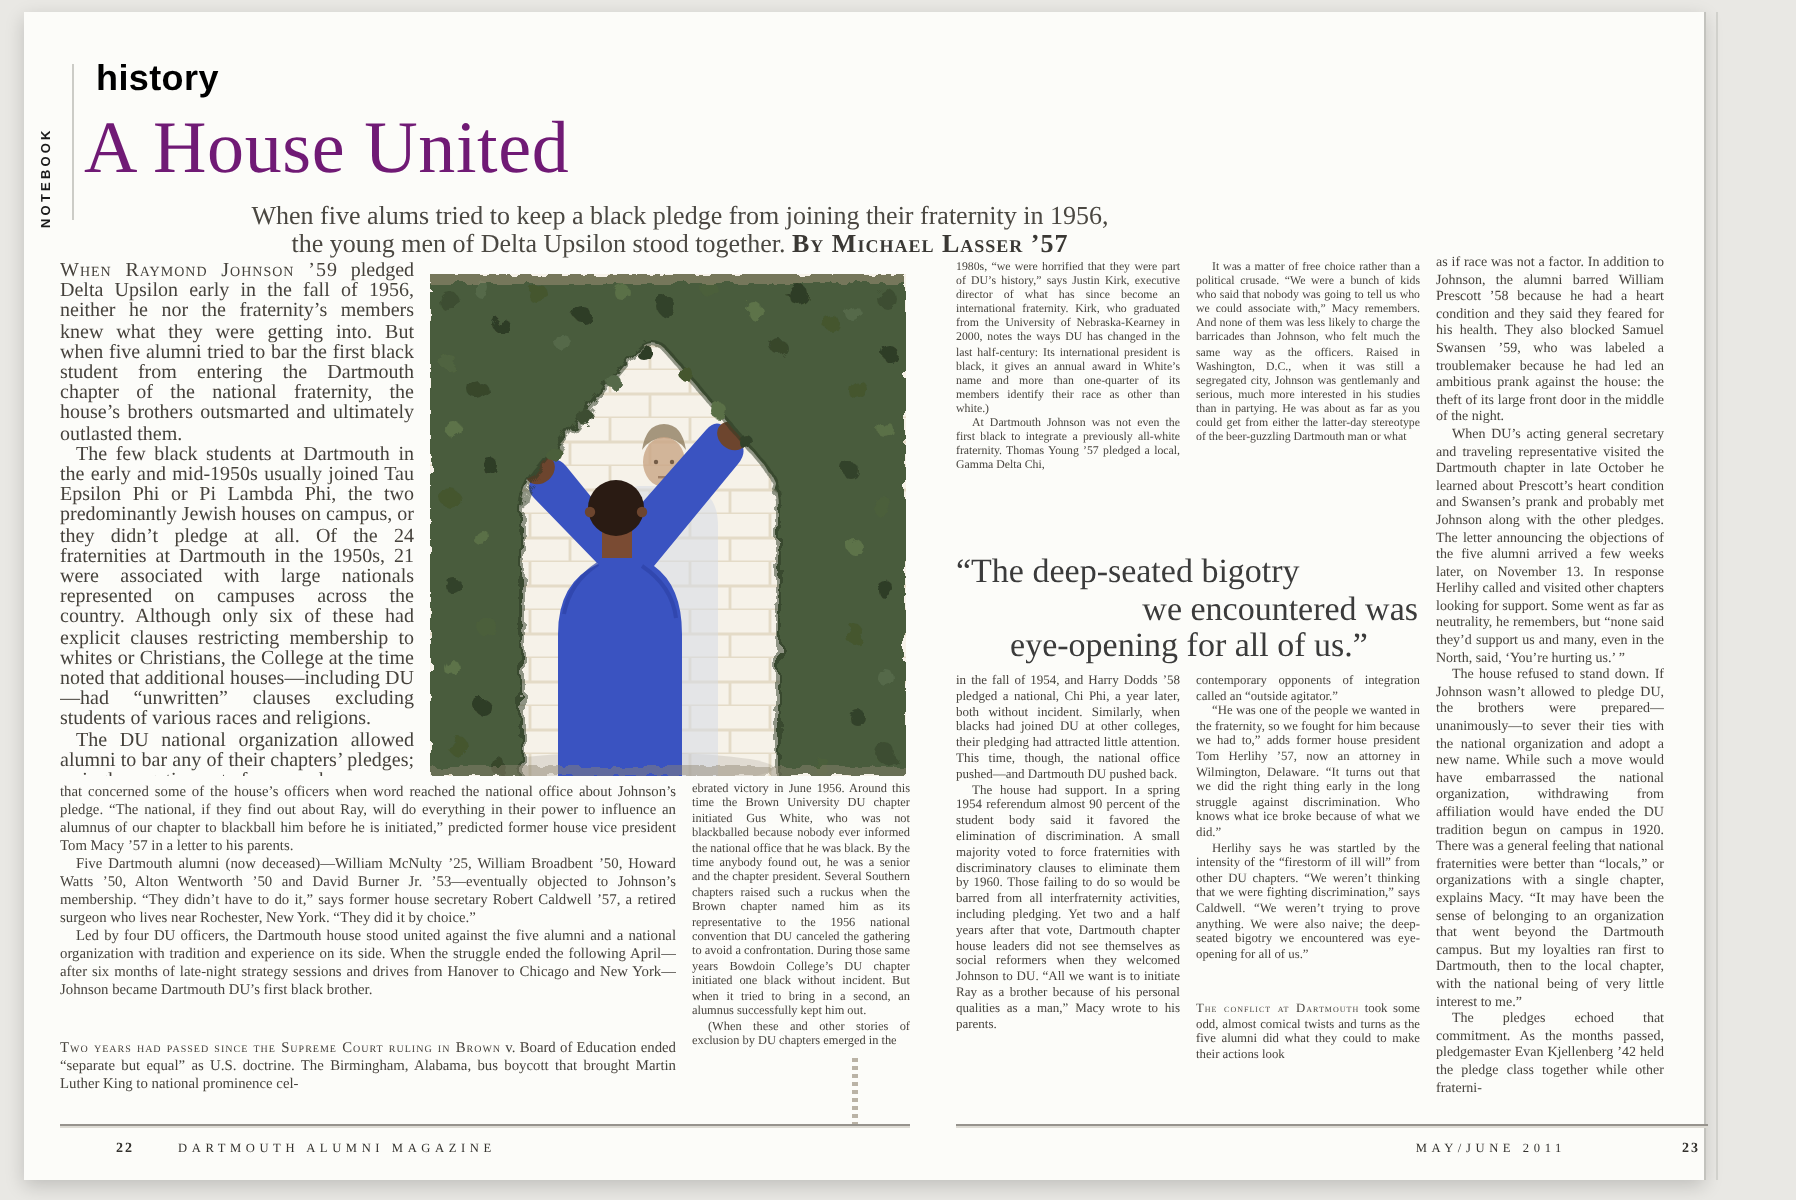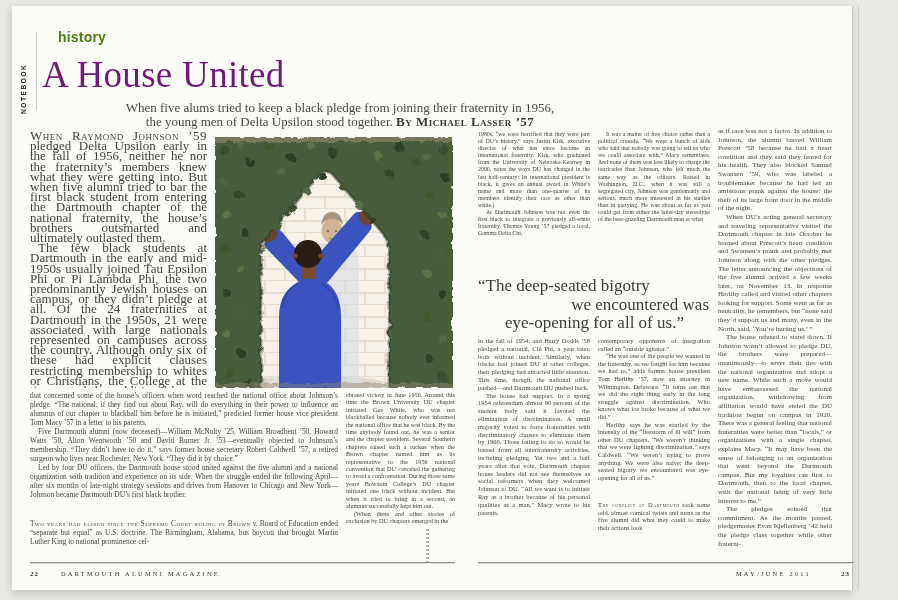--- a/index.html
+++ b/index.html
@@ -7,32 +7,32 @@
   #canvas{position:relative;width:898px;height:600px;}
   #paper{position:absolute;left:12px;top:6px;width:840px;height:584px;background:#fcfcf9;box-shadow:0 3px 9px rgba(0,0,0,.18);}
   .edge{position:absolute;top:6px;height:584px;width:1px;}
   #edge1{left:852px;background:#c3c3be;}
   #edge2{left:858px;background:#d1d1cc;}
 
   
   #notebook{position:absolute;left:20px;top:34px;height:80px;writing-mode:vertical-rl;transform:rotate(180deg);
     font-family:"Liberation Sans",sans-serif;font-size:6.5px;font-weight:bold;letter-spacing:1.6px;color:#1a1a1a;}
   #nbrule{position:absolute;left:36px;top:32px;width:1px;height:78px;background:#ccccc7;}
-  #history{position:absolute;left:58px;top:29px;font-family:"Liberation Sans",sans-serif;font-size:14px;font-weight:bold;color:#4d7c0f;letter-spacing:.2px;}
+  #history{position:absolute;left:48px;top:29px;font-family:"Liberation Sans",sans-serif;font-size:18px;font-weight:bold;color:#000000;letter-spacing:.2px;}
   #title{position:absolute;left:42px;top:54px;font-size:37px;line-height:42px;color:#701a75;letter-spacing:.3px;font-family:"Liberation Serif",serif;}
   #deck{position:absolute;left:50px;top:101px;width:580px;text-align:center;font-size:13px;line-height:13.5px;color:#4b4842;}
   #deck .by{font-variant:small-caps;font-weight:700;letter-spacing:.5px;color:#3a3834;}
 
   
   .col{position:absolute;text-align:justify;color:#46423c;overflow:hidden;}
   .col p{margin:0;}
   .col p.ind{text-indent:8px;}
   .col p.sect{margin-top:20px;}
   .lead{font-variant:small-caps;letter-spacing:.5px;}
-  #lcol1{left:30px;top:131px;width:177px;height:257px;font-size:13px;line-height:10.2px;}
+  #lcol1{left:30px;top:131px;width:177px;height:257px;font-size:10px;line-height:10.2px;}
   #lwide{left:30px;top:391px;width:308px;height:170px;font-size:7.4px;line-height:9px;}
   #lcol3{left:346px;top:391px;width:109px;height:168px;font-size:6.2px;line-height:7.4px;}
   #rcol1top{left:478px;top:131px;width:112px;height:145px;font-size:5.9px;line-height:7.1px;}
   #rcol2top{left:598px;top:131px;width:112px;height:145px;font-size:5.9px;line-height:7.1px;}
   #rcol1bot{left:478px;top:337px;width:112px;height:222px;font-size:6.5px;line-height:7.8px;}
   #rcol2bot{left:598px;top:337px;width:112px;height:222px;font-size:6.4px;line-height:7.6px;}
   #rcol3{left:718px;top:127px;width:114px;height:428px;font-size:7px;line-height:8.6px;}
 
   
   #pullquote{position:absolute;left:478px;top:277px;width:233px;height:56px;color:#3b3b3b;font-size:17px;line-height:18.5px;font-family:"Liberation Serif",serif;}
@@ -47,21 +47,21 @@
     background:repeating-linear-gradient(#bab3a6 0 2px,transparent 2px 4px);}
 
   
   .rule{position:absolute;top:562px;height:1px;background:#96938d;box-shadow:0 1px 0 #dddbd4;}
   #ruleL{left:30px;width:425px;}
   #ruleR{left:478px;width:376px;}
   .footer{position:absolute;top:570px;display:flex;align-items:baseline;color:#33312d;
     font-size:6.3px;letter-spacing:2.3px;font-family:"Liberation Serif",serif;}
   #footL{left:30px;gap:22px;}
   #footR{left:560px;width:290px;justify-content:flex-end;gap:30px;}
-  .pgnum{font-weight:bold;letter-spacing:1px;font-size:7px;}
+  .pgnum{font-weight:bold;letter-spacing:1px;font-size:7px;margin-left:28px;}
 </style>
 </head>
 <body>
 
 <div id="canvas">
   <div id="paper"></div>
   <div id="edge1" class="edge"></div>
   <div id="edge2" class="edge"></div>
 
   <div id="notebook">NOTEBOOK</div>

